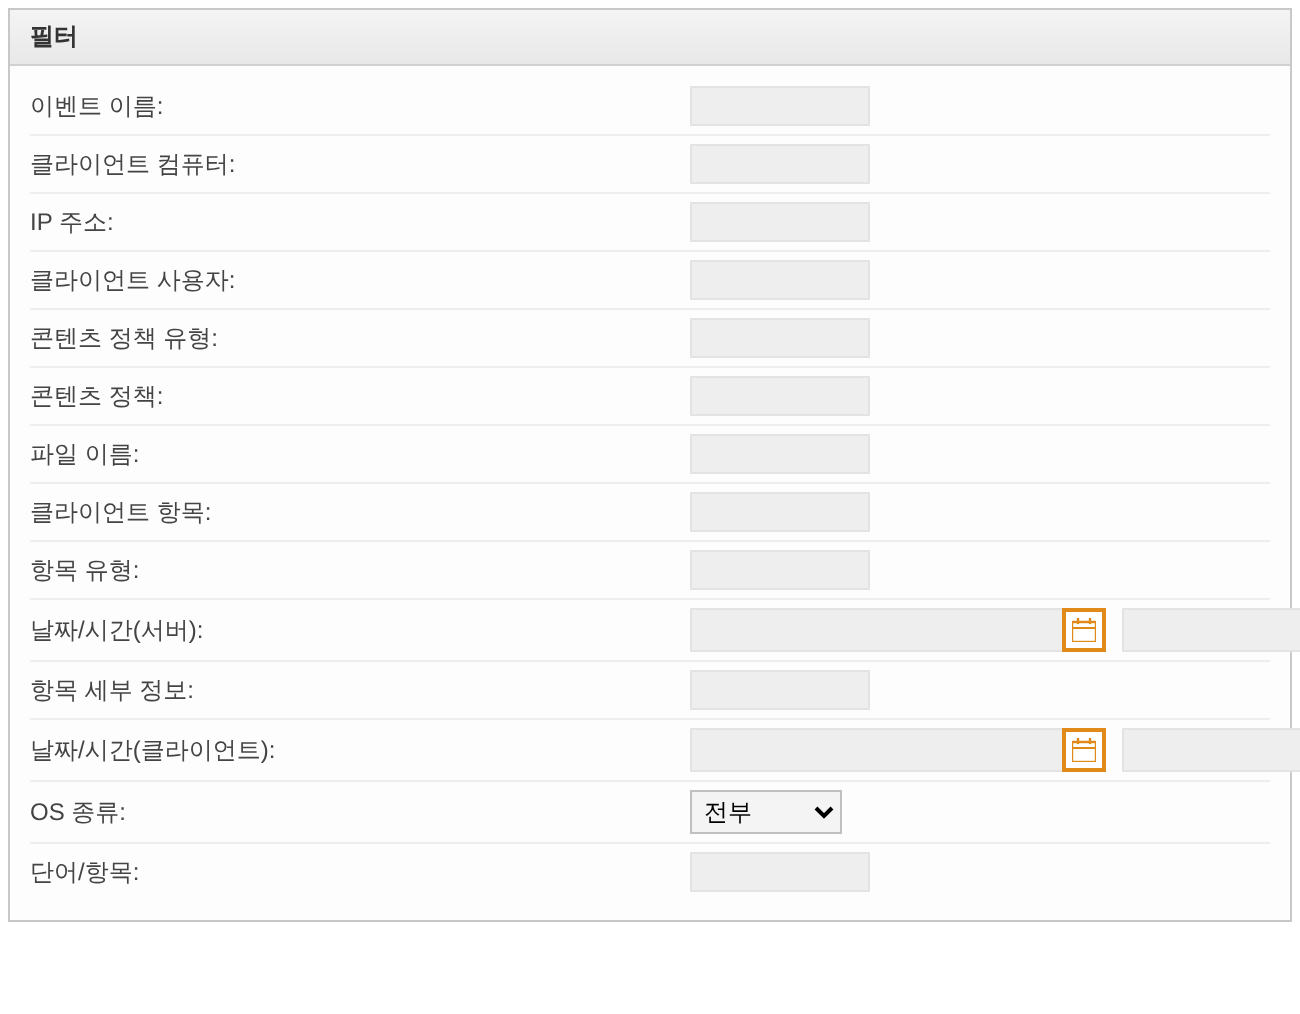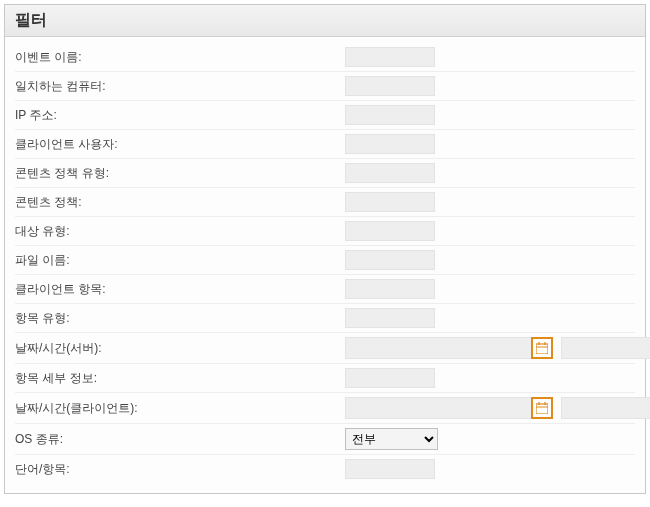--- a/index.html
+++ b/index.html
@@ -15,21 +15,21 @@
   .panel {
     border: 1px solid #c8c8c8;
     margin: 4px;
     background: #fdfdfd;
   }
   .panel-header {
     background: linear-gradient(#f4f4f4, #e8e8e8);
     border-bottom: 1px solid #d0d0d0;
     padding: 5px 10px;
     font-weight: bold;
-    font-size: 16px;
+    font-size: 12px;
     color: #333;
     font-family: Liberation Mono, monospace;
   }
   .panel-body {
     padding: 6px 10px 10px 10px;
   }
   .row {
     display: flex;
     align-items: center;
     padding: 4px 0;
@@ -77,21 +77,21 @@
     background: #fff;
     display: flex;
     align-items: center;
     justify-content: center;
     cursor: pointer;
     margin-left: -1px;
   }
   .cal-btn svg { display: block; }
   .date-spacer { width: 8px; }
   select.sel {
-    width: 93px;
+    width: 76px;
     height: 22px;
     border: 1px solid #c0c0c0;
     background: #f4f4f4;
     font-size: 12px;
     padding: 0 2px;
   }
 </style>
 </head>
 <body>
 
@@ -100,21 +100,21 @@
   <div class="panel-body">
 
     <div class="row">
       <div class="label-cell">이벤트 이름:</div>
       <div class="field-cell">
           <input class="text" value="" style="">
         </div>
     </div>
 
     <div class="row">
-      <div class="label-cell">일치하는 컴퓨터:</div>
+      <div class="label-cell">클라이언트 컴퓨터:</div>
       <div class="field-cell">
           <input class="text" value="" style="">
         </div>
     </div>
 
     <div class="row">
       <div class="label-cell">IP 주소:</div>
       <div class="field-cell">
           <input class="text" value="" style="">
         </div>
@@ -134,26 +134,20 @@
         </div>
     </div>
 
     <div class="row">
       <div class="label-cell">콘텐츠 정책:</div>
       <div class="field-cell">
           <input class="text" value="" style="">
         </div>
     </div>
 
-    <div class="row">
-      <div class="label-cell">대상 유형:</div>
-      <div class="field-cell">
-          <input class="text" value="" style="">
-        </div>
-    </div>
 
 
     <div class="row">
       <div class="label-cell">파일 이름:</div>
       <div class="field-cell">
           <input class="text" value="" style="">
         </div>
     </div>
 
     <div class="row">

